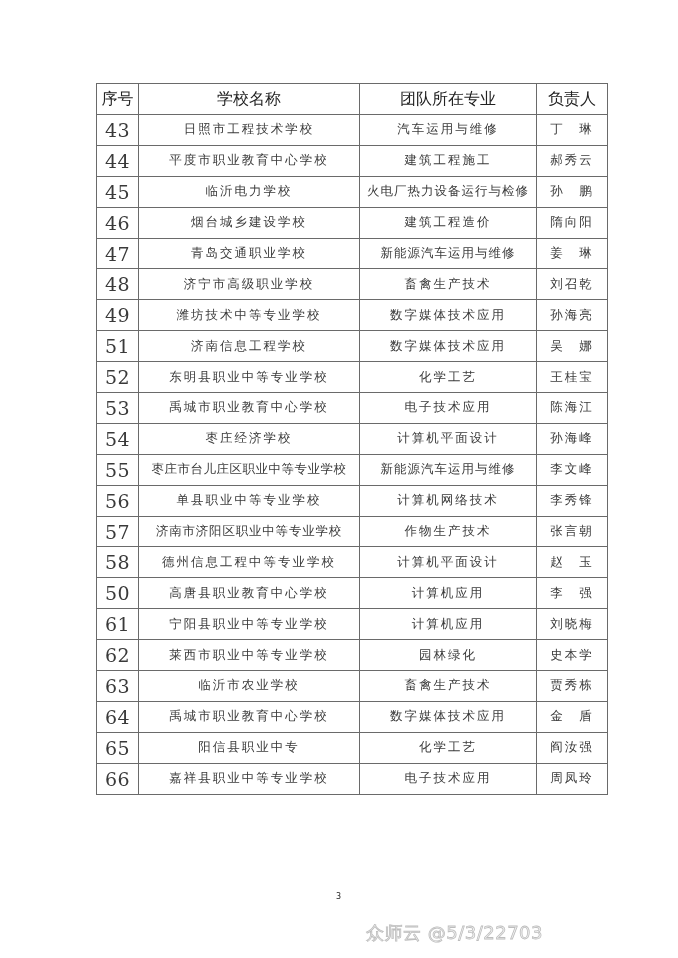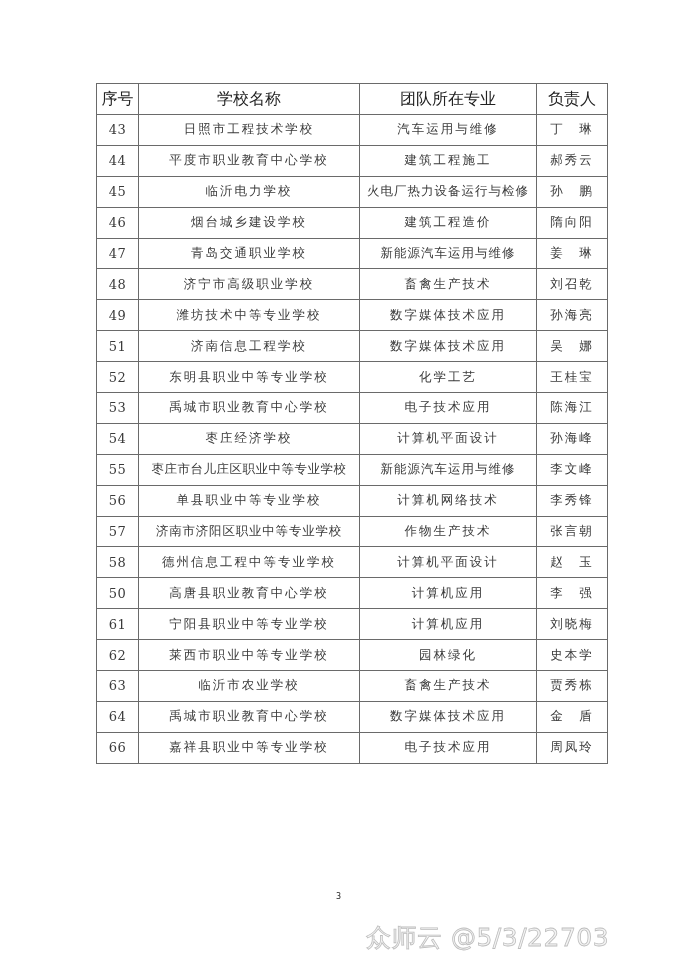--- a/index.html
+++ b/index.html
@@ -45,41 +45,41 @@
       color: #222222;
     }
     table.roster td {
       height: 29.9px;
       font-size: 12.5px;
       color: #3a3a3a;
       letter-spacing: 2px;
     }
     table.roster td.num {
       letter-spacing: 0.5px;
-      font-size: 13px;
+      font-size: 19px;
     }
     col.c-no { width: 42px; }
     col.c-school { width: 221px; }
     col.c-major { width: 177px; }
     col.c-lead { width: 71px; }
 
     .page-number {
       position: absolute;
       top: 892px;
       left: 336px;
       font-family: "DejaVu Sans", "Liberation Sans", sans-serif;
       font-size: 8px;
       color: #222222;
     }
     .watermark {
       position: absolute;
       top: 921px;
       left: 366px;
       font-family: "DejaVu Sans", "Liberation Sans", sans-serif;
-      font-size: 25px;
+      font-size: 18px;
       color: #f3f3f3;
       -webkit-text-stroke: 0.8px #bdbdbd;
       letter-spacing: 0.5px;
     }
   </style>
 </head>
 <body>
 
 <div class="page">
   <table class="roster">
@@ -212,20 +212,26 @@
           <td>畜禽生产技术</td>
           <td>贾秀栋</td>
         </tr>
       <tr>
           <td class="num">64</td>
           <td>禹城市职业教育中心学校</td>
           <td>数字媒体技术应用</td>
           <td>金　盾</td>
         </tr>
       <tr>
+          <td class="num">65</td>
+          <td>阳信县职业中专</td>
+          <td>化学工艺</td>
+          <td>阎汝强</td>
+        </tr>
+      <tr>
           <td class="num">66</td>
           <td>嘉祥县职业中等专业学校</td>
           <td>电子技术应用</td>
           <td>周凤玲</td>
         </tr>
     </tbody>
   </table>
 
   <div class="page-number">3</div>
   <div class="watermark">众师云 @5/3/22703</div>

